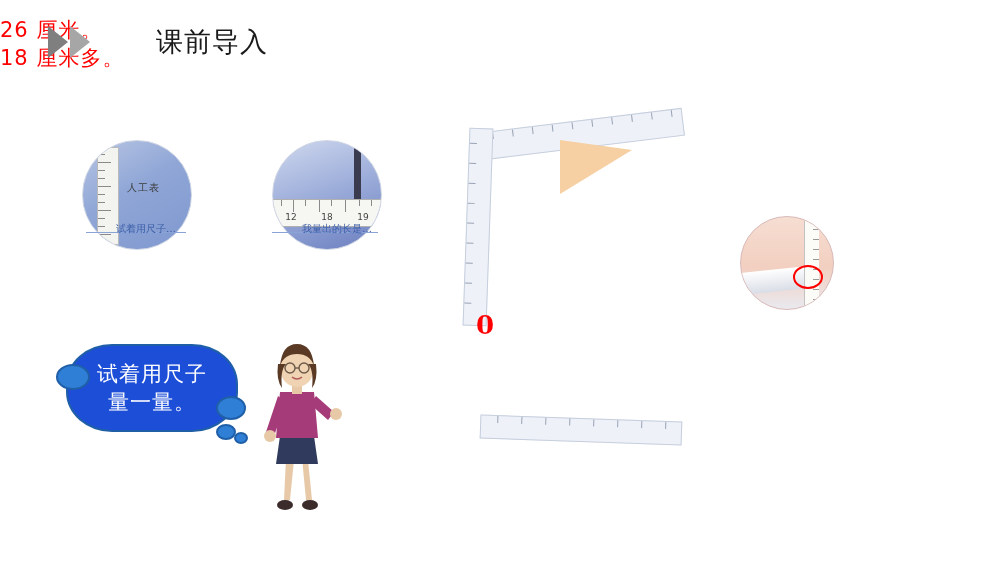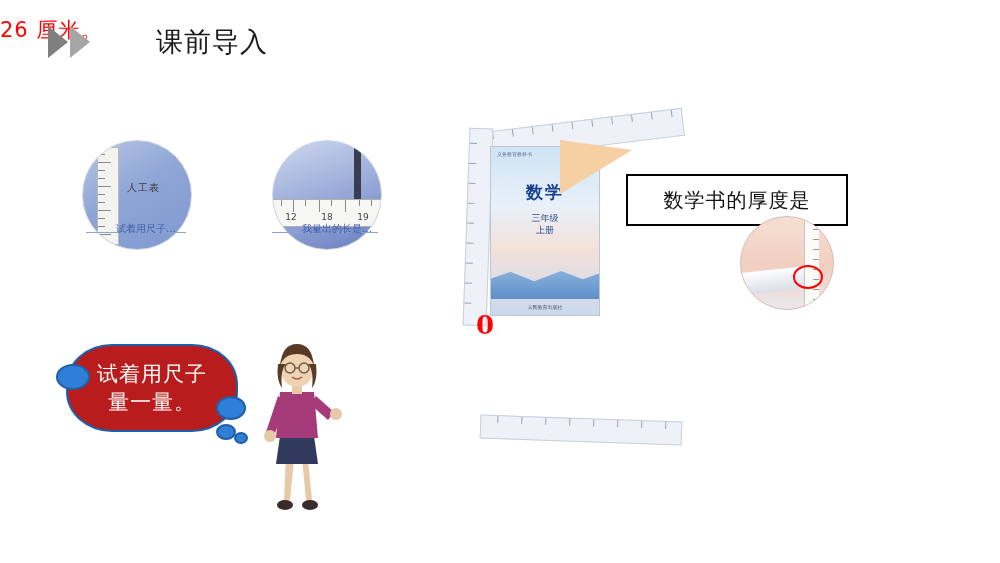--- a/index.html
+++ b/index.html
@@ -46,21 +46,21 @@
   
   .hand{position:absolute;font-size:10px;color:#3b5ea8;font-family:"DejaVu Serif","Liberation Serif",serif;}
   .hand-line{position:absolute;height:1px;background:#8aa4d8;}
 
   .lbl1{left:74px;top:266px;margin-top:16px;}
   .lbl2{left:262px;top:266px;}
 
   
   .bubble{
     position:absolute;left:66px;top:344px;width:168px;height:84px;
-    background:#b91c1c;border:2px solid #1f5fa8;border-radius:46px/40px;
+    background:#1d4ed8;border:2px solid #1f5fa8;border-radius:46px/40px;
     display:flex;align-items:center;justify-content:center;text-align:center;
     color:#ffffff;font-size:21px;line-height:1.35;letter-spacing:1px;
   }
   .bubble::before{content:"";position:absolute;width:30px;height:22px;background:#2f7fd6;border:2px solid #1f5fa8;border-radius:50%;left:-12px;top:18px;}
   .bubble::after{content:"";position:absolute;width:26px;height:20px;background:#2f7fd6;border:2px solid #1f5fa8;border-radius:50%;right:-10px;bottom:10px;}
   .dot{position:absolute;background:#2f7fd6;border:2px solid #1f5fa8;border-radius:50%;}
   .dot.d1{left:216px;top:424px;width:16px;height:12px;}
   .dot.d2{left:234px;top:432px;width:10px;height:8px;}
 
   
@@ -154,20 +154,21 @@
         <i style="left:98px"></i>
       <div class="h-nums">
         <span>12</span>
         <span>18</span>
         <span>19</span>
       </div>
     </div>
   </div>
   <div class="hand-line" style="left:272px;top:232px;width:106px;"></div>
   <div class="hand" style="left:302px;top:222px;">我量出的长是…</div>
+  <div class="red-text lbl2">18 厘米多。</div>
 
   <div class="bubble">
     <div>
       <div>试着用尺子</div>
       <div>量一量。</div>
     </div>
   </div>
   <span class="dot d1"></span>
   <span class="dot d2"></span>
 
@@ -226,37 +227,24 @@
       <i class="tick-h" style="left:16px"></i>
         <i class="tick-h" style="left:40px"></i>
       <i class="tick-h" style="left:64px"></i>
         <i class="tick-h" style="left:88px"></i>
       <i class="tick-h" style="left:112px"></i>
         <i class="tick-h" style="left:136px"></i>
       <i class="tick-h" style="left:160px"></i>
         <i class="tick-h" style="left:184px"></i>
     </div>
 
-    <div class="mathbook">
-      <div class="mb-top">义务教育教科书</div>
-      <div class="mb-title">数学</div>
-      <div class="mb-grade">
-        <div>三年级</div>
-        <div>上册</div>
-      </div>
-      <div class="mb-wave"></div>
-      <div class="mb-bottom">人民教育出版社</div>
-    </div>
     <div class="zero">0</div>
   </div>
 
   <div class="callout-tail"></div>
-  <div class="callout">
-    <span>数学书的厚度是</span>
-  </div>
 
   <div class="zoomcircle">
     <div class="zc-pages"></div>
     <div class="zc-ruler">
       <i style="top:8px"></i>
         <i style="top:18px"></i>
         <i style="top:28px"></i>
       <i style="top:38px"></i>
         <i style="top:48px"></i>
         <i style="top:58px"></i>

